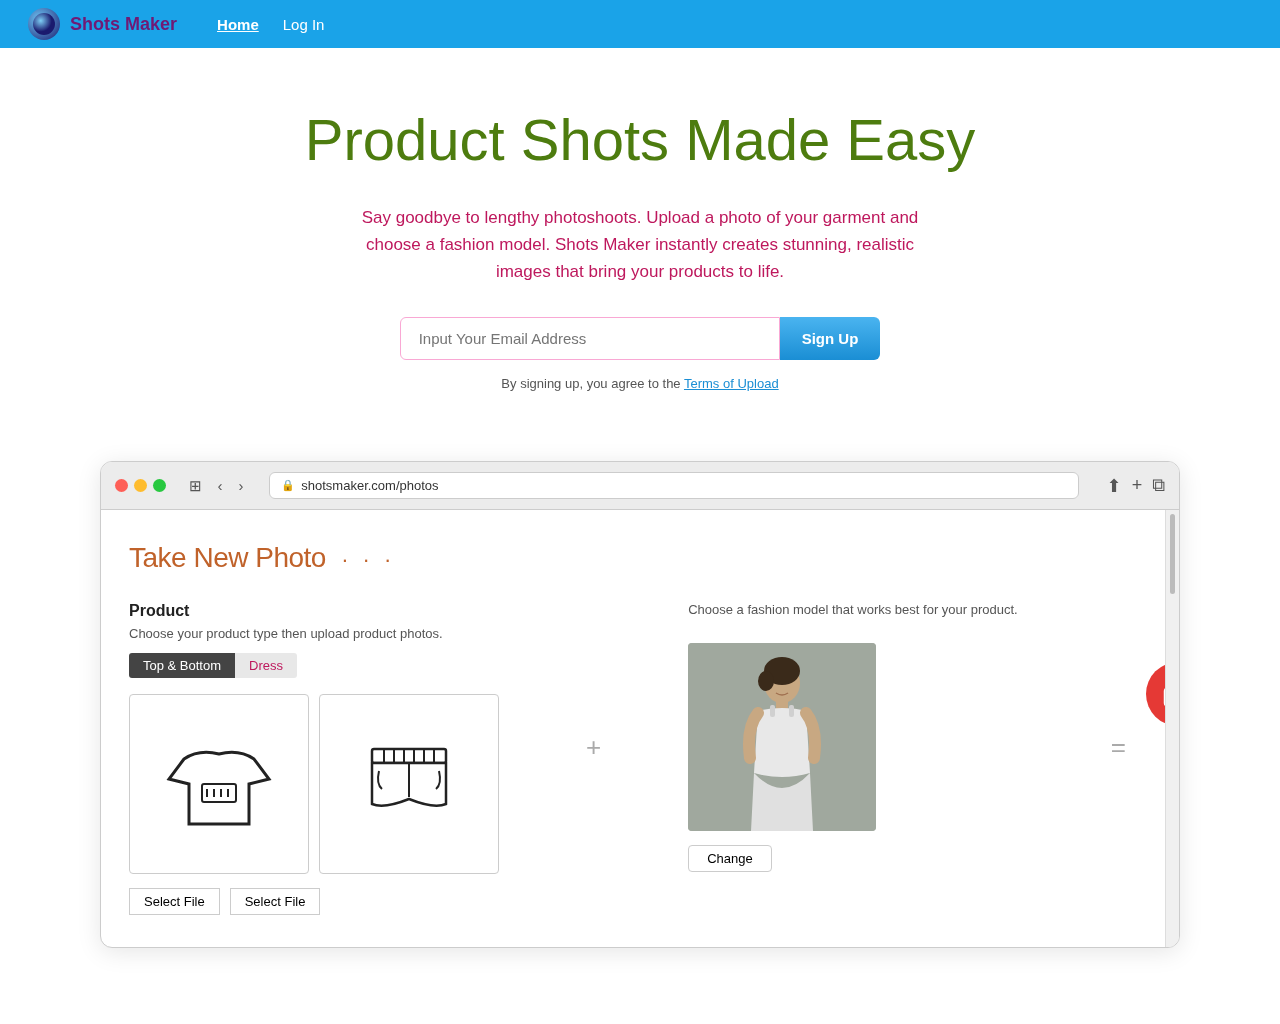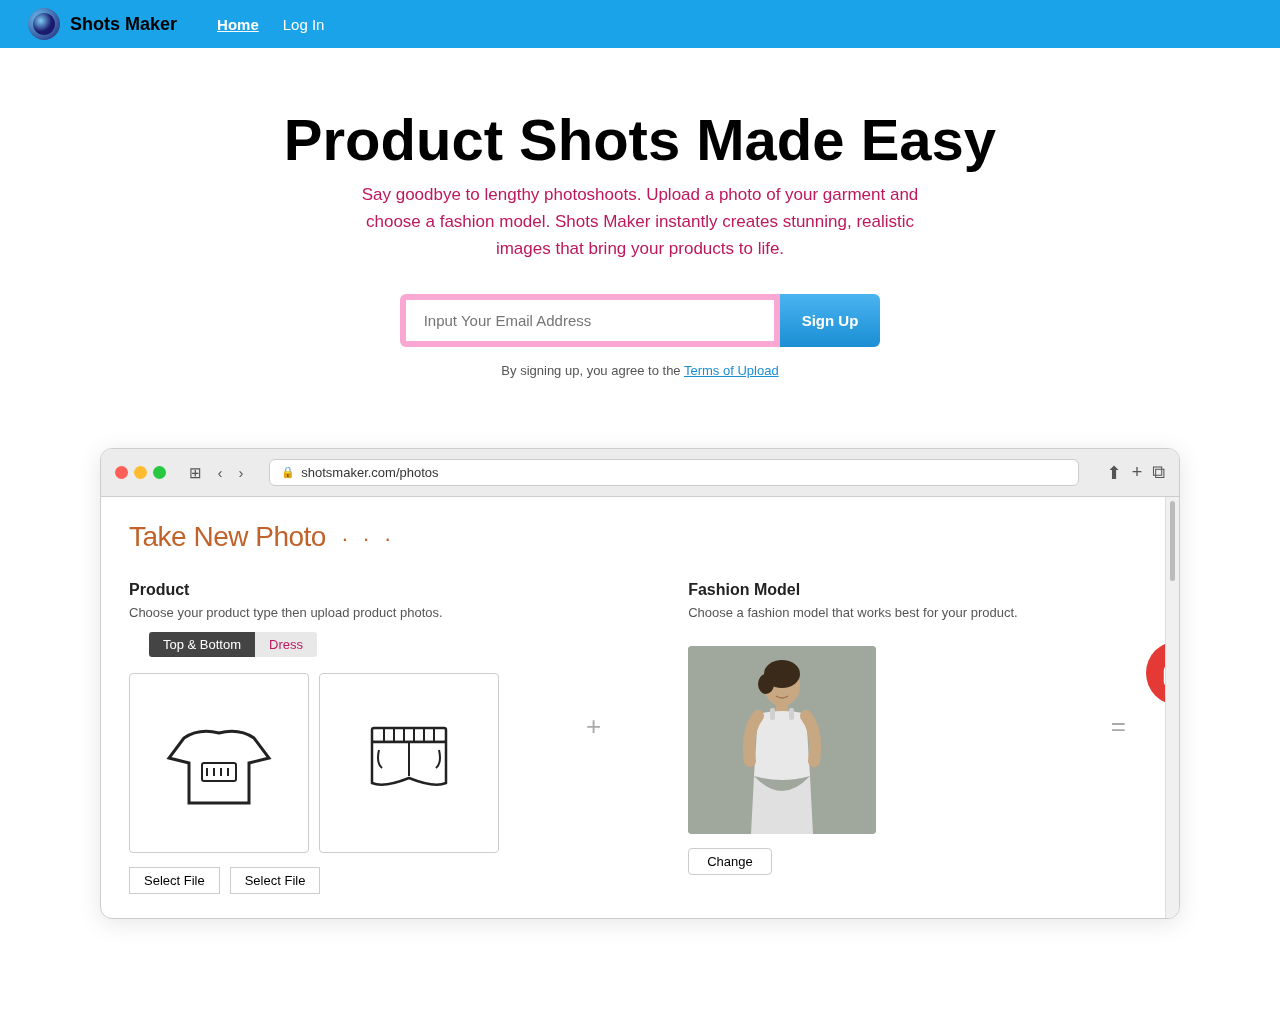--- a/index.html
+++ b/index.html
@@ -21,60 +21,60 @@
     }
     .logo-icon {
       width: 32px; height: 32px;
       border-radius: 50%;
       background: radial-gradient(circle at 35% 35%, #6ec6f5, #1a1a6e);
       display: flex; align-items: center; justify-content: center;
     }
     .navbar-brand {
       font-size: 18px;
       font-weight: 700;
-      color: #000000;
+      color: #701a75;
     }
     .nav-links { display: flex; gap: 24px; }
     .nav-link {
       color: #fff;
       text-decoration: none;
       font-size: 15px;
     }
     .nav-link.active { text-decoration: underline; font-weight: 600; }
 
     
     .hero {
       text-align: center;
       padding: 60px 20px 40px;
     }
     .hero-title {
       font-size: 58px;
-      font-weight: 700;
-      color: #000000;
-      margin-bottom: 9px;
+      font-weight: 400;
+      color: #4d7c0f;
+      margin-bottom: 32px;
       line-height: 1.1;
     }
     .hero-subtitle {
       font-size: 17px;
       color: #be185d;
       max-width: 560px;
       margin: 0 auto 32px;
       line-height: 1.6;
     }
     .signup-row {
       display: flex;
       justify-content: center;
       gap: 0;
       margin-bottom: 16px;
     }
     .email-input {
       width: 380px;
       padding: 12px 18px;
       font-size: 15px;
-      border: 6px solid #f9a8d4;
+      border: 1px solid #f9a8d4;
       border-radius: 6px 0 0 6px;
       outline: none;
       color: #999;
     }
     .signup-btn {
       padding: 12px 22px;
       font-size: 15px;
       font-weight: 600;
       background: linear-gradient(180deg, #4ab4f0, #1a8ed4);
       color: #fff;
@@ -131,21 +131,21 @@
       gap: 6px;
       margin: 0 10px;
     }
     .lock-icon { font-size: 11px; color: #555; }
     .browser-actions { display: flex; gap: 10px; margin-left: 8px; color: #555; font-size: 18px; }
     .browser-action-btn { background: none; border: none; cursor: pointer; color: #555; font-size: 18px; }
 
     
     .browser-content {
       display: flex;
-      padding: 24px 28px;
+      padding: 32px 28px;
       gap: 0;
       position: relative;
     }
     .browser-scrollbar {
       position: absolute; right: 0; top: 0; bottom: 0; width: 14px;
       background: #f0f0f0; border-left: 1px solid #ddd;
       display: flex; flex-direction: column;
     }
     .scrollbar-thumb {
       background: #bbb; border-radius: 4px; margin: 4px; flex: 0 0 80px;
@@ -172,21 +172,21 @@
     .col-title { font-size: 16px; font-weight: 700; margin-bottom: 6px; }
     .col-subtitle { font-size: 13px; color: #555; margin-bottom: 12px; }
 
     .product-tabs { display: flex; gap: 0; margin-bottom: 16px; }
     .tab-btn {
       padding: 5px 14px;
       font-size: 13px;
       border: none;
       cursor: pointer;
     }
-    .tab-active { background: #444; color: #fff; border-radius: 3px 0 0 3px; margin-left: 20px; }
+    .tab-active { background: #444; color: #fff; border-radius: 3px 0 0 3px; }
     .tab-inactive { background: #e8e8e8; color: #be185d; border-radius: 0 3px 3px 0; }
 
     .product-images {
       display: flex;
       gap: 10px;
       align-items: center;
       margin-bottom: 14px;
     }
     .product-image-box {
       width: 180px; height: 180px;
@@ -368,21 +368,20 @@
             <button class="file-btn">Select File</button>
             <button class="file-btn">Select File</button>
           </div>
         </div>
 
         <div style="display:flex;align-items:center;margin-top:130px;">
           <span class="plus-sign">+</span>
         </div>
 
         <div class="fashion-col">
-          <div class="col-title">Fashion Model</div>
           <div class="col-subtitle">Choose a fashion model that works best for your product.</div>
           <div style="height:14px"></div>
           <div class="fashion-model-image">
 
             <svg width="188" height="188" viewBox="0 0 188 188" xmlns="http://www.w3.org/2000/svg">
               <rect width="188" height="188" fill="#a0a89e"></rect>
 
               <ellipse cx="94" cy="40" rx="18" ry="20" fill="#c8a882"></ellipse>
 
               <ellipse cx="94" cy="28" rx="18" ry="14" fill="#3a2a1a"></ellipse>

